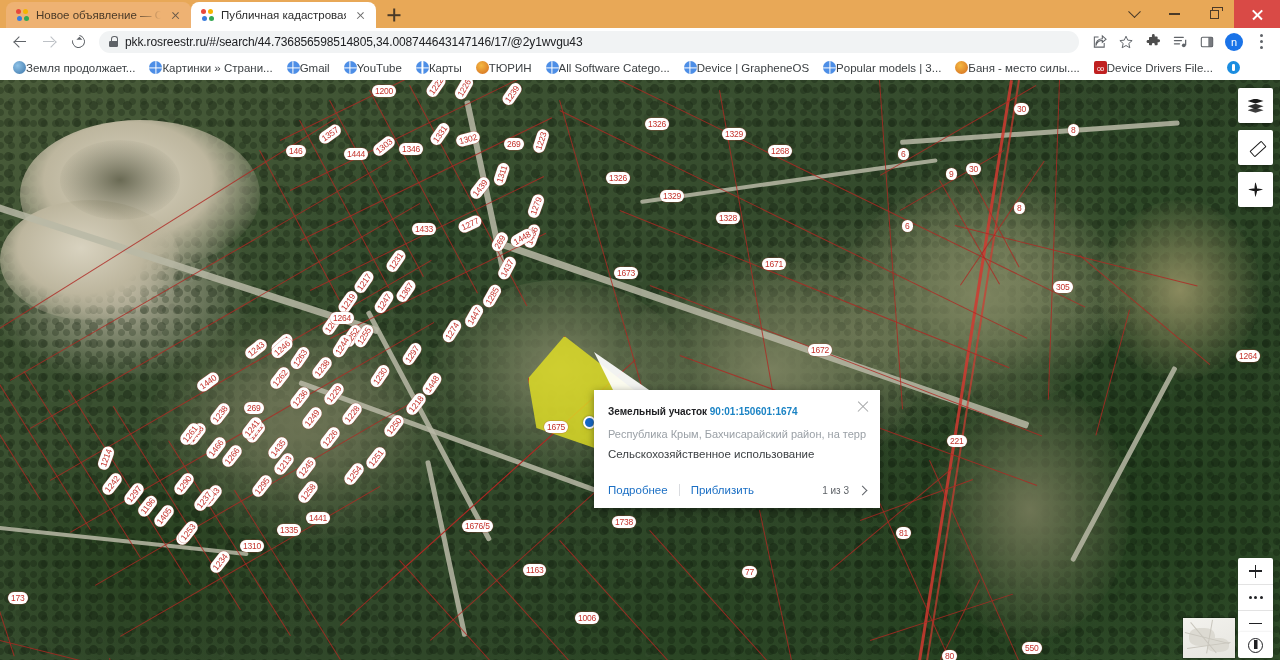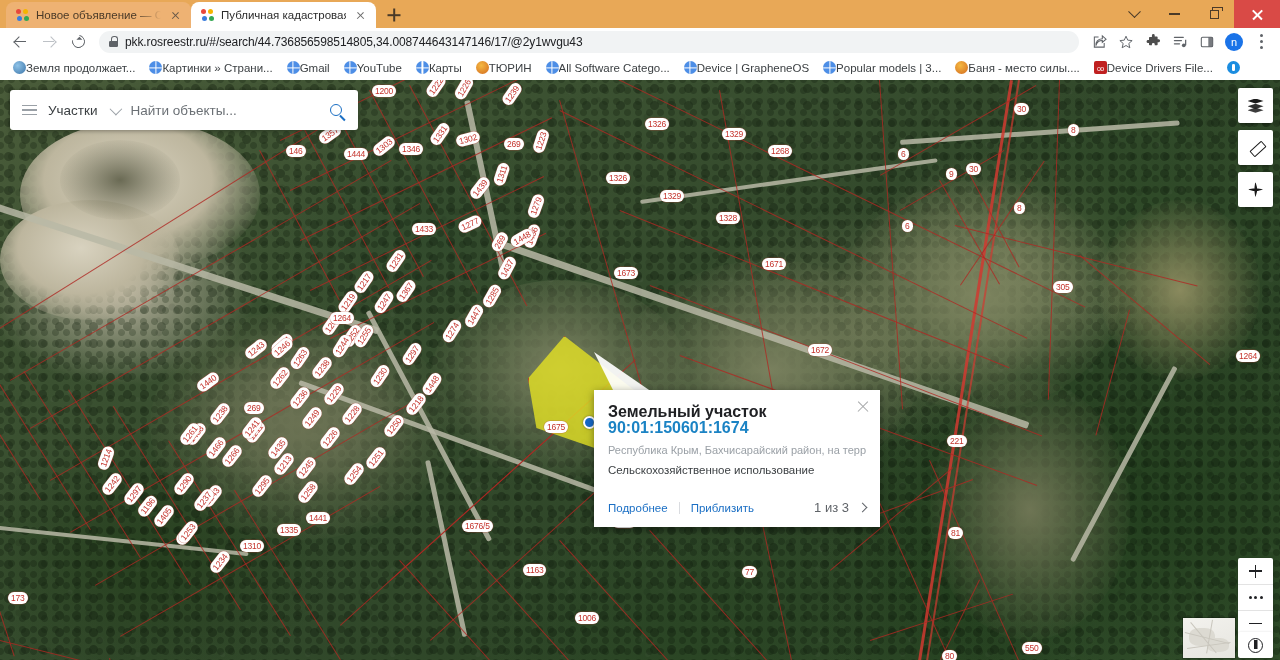--- a/index.html
+++ b/index.html
@@ -291,30 +291,30 @@
   .cmp{ width:15px; height:15px; border:1.6px solid #202124; border-radius:50%; position:relative; }
   .cmp::after{ content:""; position:absolute; left:5px; top:1.5px; width:1.5px; height:9px;
       background:#202124; box-shadow:1.5px 0 0 #202124; }
 
   
   .popup{
     position:absolute; left:594px; top:310px; width:286px; background:#fff;
     box-shadow:0 2px 8px rgba(0,0,0,.4); z-index:40; padding:14px 14px 12px 14px;
     font-family:"Liberation Sans",sans-serif;
   }
-  .pp-title{ font-size:16px; font-weight:bold; color:#202124; padding-right:18px;
+  .pp-title{ font-size:10px; font-weight:bold; color:#202124; padding-right:18px;
              line-height:16px; }
   .pp-title .cad-no{ color:#1b83c4; font-weight:bold; }
   .pp-addr{ font-size:11px; color:#9aa0a6; margin-top:7px; line-height:14px;
             white-space:nowrap; overflow:hidden; }
   .pp-use{ font-size:11.5px; color:#3c4043; margin-top:6px; line-height:14px; }
   .pp-foot{ display:flex; align-items:center; margin-top:23px; font-size:11.5px; }
   .pp-link{ color:#1b6fc4; }
   .pp-sep{ width:1px; height:12px; background:#dadce0; margin:0 11px; }
-  .pp-count{ margin-left:auto; color:#5f6368; font-size:13px; }
+  .pp-count{ margin-left:auto; color:#5f6368; font-size:10px; }
   .pp-next{ margin-left:10px; width:7px; height:7px; border-right:1.4px solid #5f6368;
             border-top:1.4px solid #5f6368; transform:rotate(45deg); }
   .pp-close{ position:absolute; right:10px; top:10px; width:14px; height:14px; opacity:.45; }
   .pp-close::before,.pp-close::after{ content:""; position:absolute; left:0; top:6.3px;
       width:14px; height:1.3px; background:#3c4043; }
   .pp-close::before{ transform:rotate(45deg); } .pp-close::after{ transform:rotate(-45deg); }
   .pp-tail{
     position:absolute; left:594px; top:272px; width:60px; height:42px; z-index:39;
   }
 </style>
@@ -681,41 +681,28 @@
         <div class="lbl" style="left: 174px; top: 448px; transform: rotate(-52deg);">1259</div>
         <div class="lbl" style="left: 176px; top: 446px; transform: rotate(-52deg);">1253</div>
         <div class="lbl" style="left: 240px; top: 460px;">1310</div>
         <div class="lbl" style="left: 277px; top: 444px;">1335</div>
         <div class="lbl" style="left: 306px; top: 432px;">1441</div>
         <div class="lbl" style="left: 462px; top: 440px;">1676/5</div>
         <div class="lbl" style="left: 612px; top: 436px;">1738</div>
         <div class="lbl" style="left: 523px; top: 484px;">1163</div>
         <div class="lbl" style="left: 742px; top: 486px;">77</div>
         <div class="lbl" style="left: 575px; top: 532px;">1006</div>
-        <div class="lbl" style="left: 948px; top: 447px;">81</div>
+        <div class="lbl" style="left: 896px; top: 447px;">81</div>
         <div class="lbl" style="left: 942px; top: 570px;">80</div>
         <div class="lbl" style="left: 1022px; top: 562px;">550</div>
         <div class="lbl" style="left: 8px; top: 512px;">173</div>
         <div class="lbl" style="left: 208px; top: 476px; transform: rotate(-52deg);">1234</div>
         <div class="lbl" style="left: 1236px; top: 270px;">1264</div>
       </div>
 
-    <div class="searchbar">
-      <div class="burger">
-        <span></span>
-          <span></span>
-          <span></span>
-      </div>
-      <div class="sb-cat">Участки</div>
-      <div class="sb-chev"></div>
-      <input class="sb-input" value="" placeholder="Найти объекты..." style="">
-      <div class="sb-search">
-        <span class="mag"></span>
-      </div>
-    </div>
 
     <div class="rtools">
       <div class="rbtn">
         <span class="ic-layers">
             <i></i>
             <i></i>
             <i></i>
           </span>
       </div>
       <div class="rbtn">

